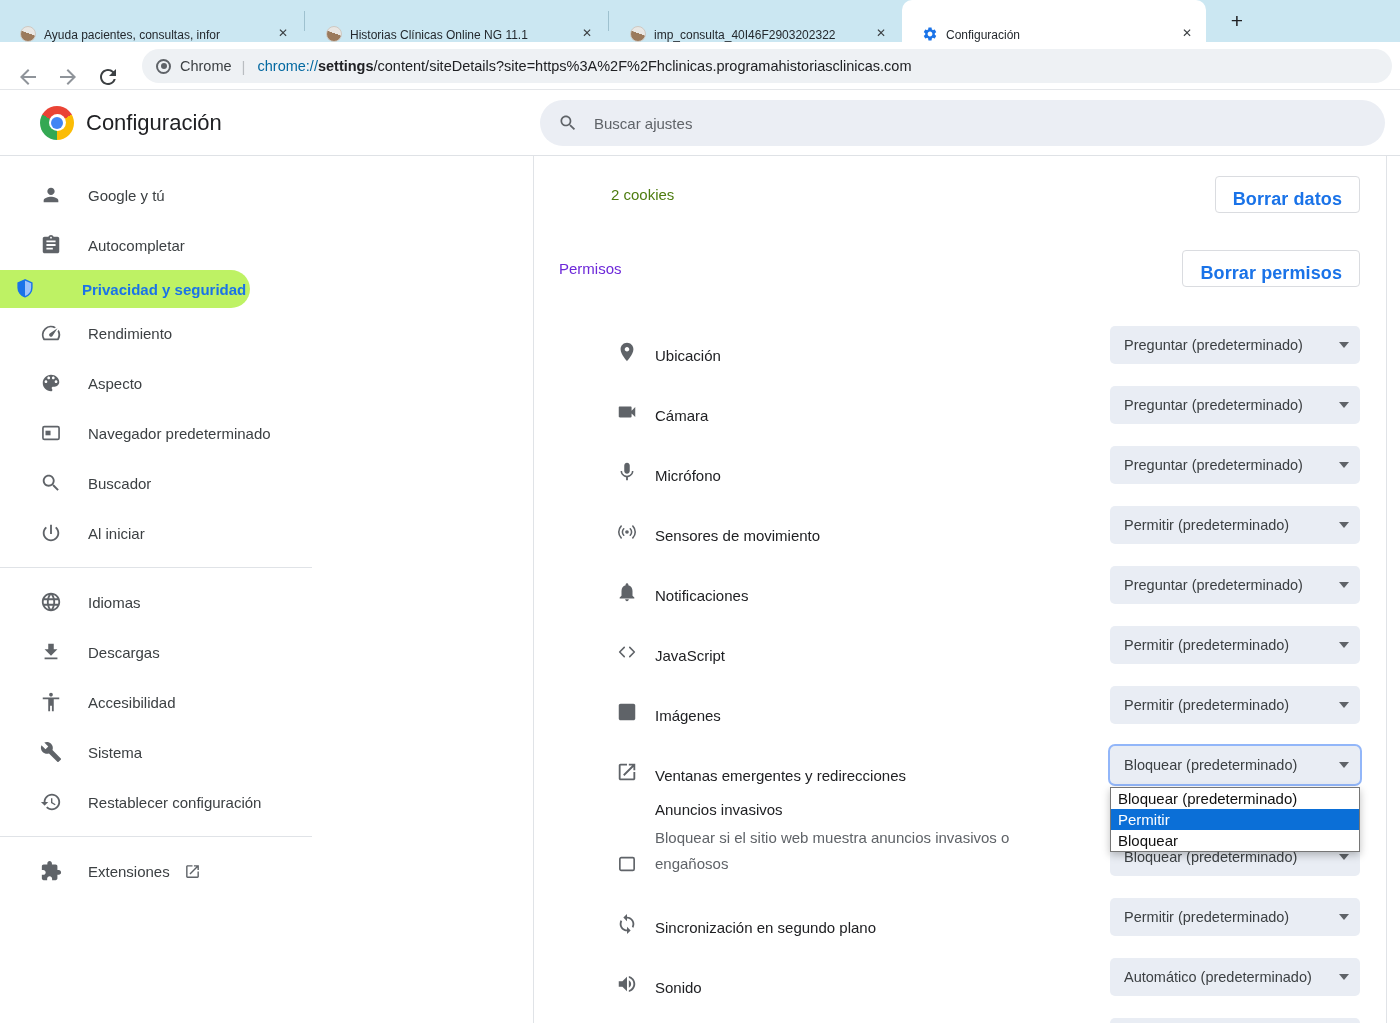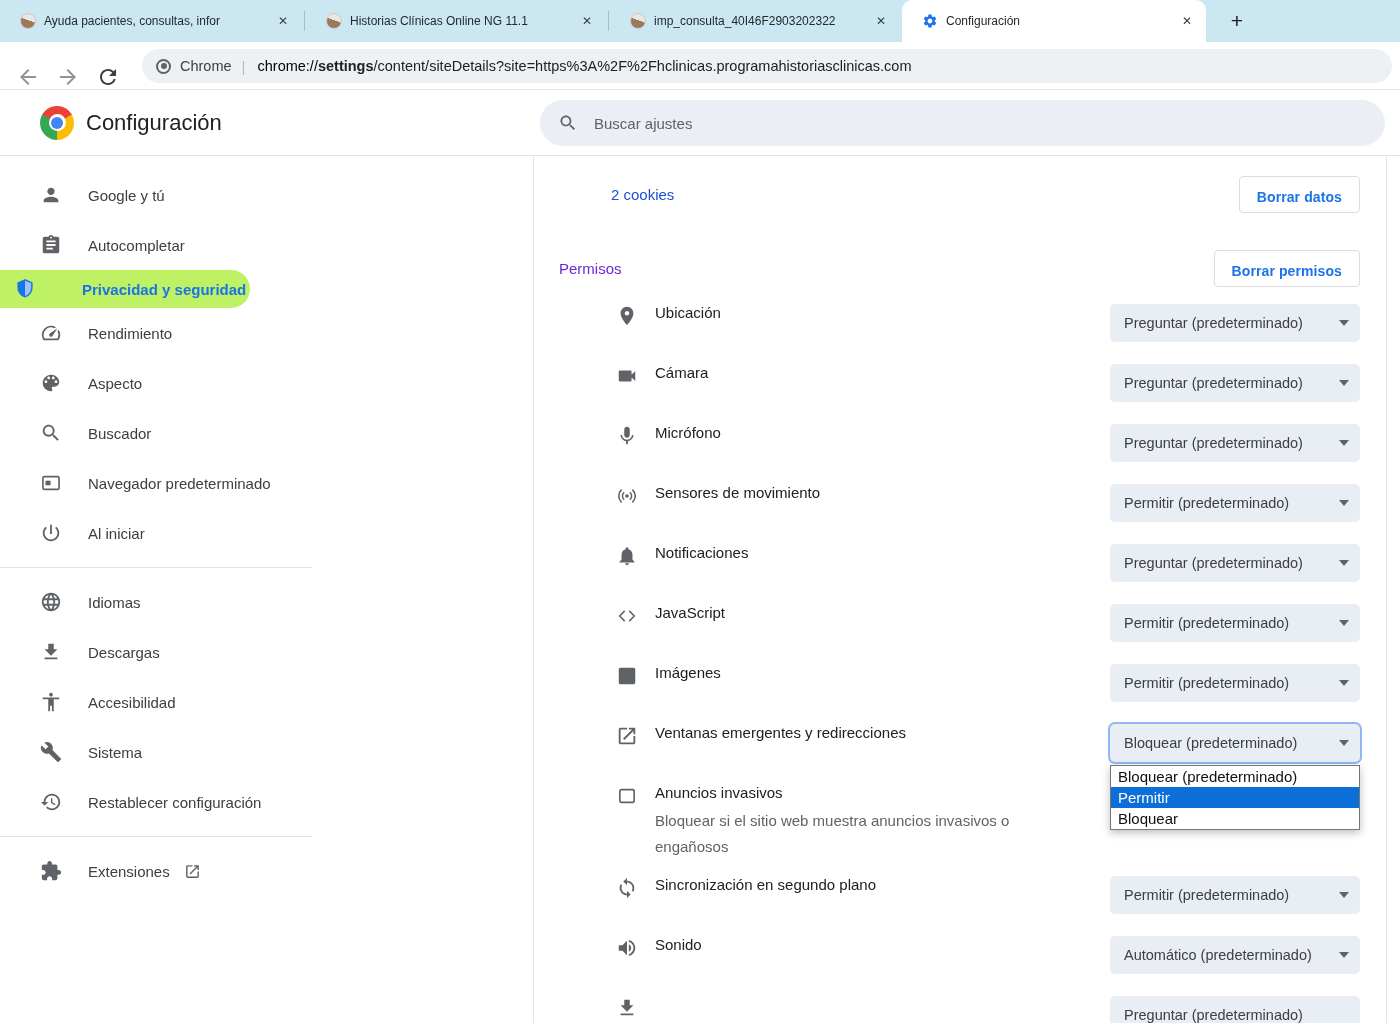--- a/index.html
+++ b/index.html
@@ -1,21 +1,21 @@
 <!DOCTYPE html>
 <html><head>
 <meta charset="utf-8">
 <style>
   * { margin:0; padding:0; box-sizing:border-box; }
   html,body { width:1400px; height:1024px; overflow:hidden; background:#fff;
               font-family:"Liberation Sans", sans-serif; }
 
   
   .tabstrip { position:relative; height:42px; background:#cbe7f2; }
-  .tab { position:absolute; top:0; height:42px; display:flex; align-items:center;
+  .tab { position:absolute; top:0; height:42px; display:flex; align-items:flex-end;
          padding:0 10px 0 20px; }
   .tab-title { font-size:12px; color:#24292e; white-space:nowrap; overflow:hidden;
                flex:1; margin-left:8px;
                -webkit-mask-image:linear-gradient(90deg,#000 calc(100% - 20px),transparent);
                mask-image:linear-gradient(90deg,#000 calc(100% - 20px),transparent); }
   .tab-close { font-size:12px; color:#3c4043; margin-left:6px; width:18px; height:18px;
                display:flex; align-items:center; justify-content:center; border-radius:50%; }
   .tab-sep { position:absolute; top:11px; width:1px; height:20px; background:#9ec1cf; }
   .favicon { width:16px; height:16px; border-radius:50%; flex:none; }
   .phc { background:linear-gradient(200deg,#e9e7e4 45%, #9b7a5c 46%); border:1px solid #cfc9c2; }
@@ -33,21 +33,21 @@
   .omnibox { position:absolute; left:142px; right:8px; top:7px; height:34px;
              background:#eef1f4; border-radius:17px; display:flex; align-items:center;
              padding:0 14px; }
   .donut { width:15px; height:15px; border-radius:50%; border:2.5px solid #5f6368;
            position:relative; flex:none; }
   .donut::after { content:""; position:absolute; left:50%; top:50%; width:6px; height:6px;
                   margin:-3px 0 0 -3px; border-radius:50%; background:#5f6368; }
   .brand { font-size:14.5px; color:#3c4043; margin:0 10px 0 9px; }
   .om-sep { color:#b9bdc1; font-size:15px; margin-right:12px; font-weight:300; }
   .url { font-size:14.5px; color:#202124; white-space:nowrap; overflow:hidden; }
-  .url .scheme { color:#000000; }
+  .url .scheme { color:#0369a1; }
   .url .host { color:#202124; font-weight:700; }
   .url .path { color:#202124; }
 
   
   .s-header { height:66px; background:#fff; border-bottom:1px solid #dfe2e6;
               position:relative; display:flex; align-items:center; }
   .logo { width:34px; height:34px; border-radius:50%; margin-left:40px; flex:none;
           background:conic-gradient(#ea4335 0 60deg,#fbbc05 60deg 180deg,#34a853 180deg 300deg,#ea4335 300deg 360deg);
           position:relative; }
   .logo::before { content:""; position:absolute; left:50%; top:50%; width:17px; height:17px;
@@ -76,29 +76,29 @@
   .side-item.sel .slabel { color:#1a73e8; font-weight:700; }
   .ext-link { width:17px; height:17px; margin-left:14px; }
   .ext-link svg { width:17px; height:17px; fill:#5f6368; }
   .side-div { height:1px; background:#e0e3e7; margin:9px 0; }
 
   .content { position:absolute; left:533px; top:0; width:854px; height:100%;
              border-left:1px solid #e0e3e7; border-right:1px solid #e0e3e7; overflow:hidden; }
 
   .row-cookies { height:76px; display:flex; align-items:center; justify-content:space-between;
                  padding:0 26px 0 77px; }
-  .cookies-txt { font-size:15px; color:#1d4ed8; }
+  .cookies-txt { font-size:15px; color:#4d7c0f; }
   .row-permisos { height:72px; display:flex; align-items:center; justify-content:space-between;
                   padding:0 26px 0 25px; }
   .permisos-txt { font-size:15px; color:#6d28d9; font-weight:400; }
   .btn { background:#fff; border:1px solid #dadce0; border-radius:4px; height:37px;
-         padding:12px 17px; font-size:14px; font-weight:700; color:#1a73e8;
+         padding:12px 17px; font-size:18px; font-weight:700; color:#1a73e8;
          font-family:"Liberation Sans",sans-serif; letter-spacing:.1px; }
 
-  .perm-row { height:60px; display:flex; align-items:flex-start; padding:0 26px 0 81px; }
+  .perm-row { height:60px; display:flex; align-items:flex-end; padding:0 26px 0 81px; }
   .perm-row.tall { height:92px; }
   .perm-row.open { position:relative; z-index:30; }
   .picon { width:24px; height:24px; flex:none; display:flex; align-items:center; justify-content:center; }
   .picon svg { width:22px; height:22px; fill:#5f6368; }
   .plabel { font-size:15px; color:#202124; margin-left:16px; flex:1; }
   .ptext { margin-left:16px; flex:1; }
   .ptitle { font-size:15px; color:#202124; margin-bottom:7px; }
   .psub { font-size:15px; color:#5f6368; width:420px; line-height:1.7; }
 
   .sel { position:relative; width:250px; height:38px; background:#e9edf4; border-radius:5px;
@@ -228,33 +228,33 @@
       <span class="sicon">
           <svg viewBox="0 0 24 24">
             <path d="M12 3c-4.97 0-9 4.03-9 9s4.03 9 9 9c.83 0 1.5-.67 1.5-1.5 0-.39-.15-.74-.39-1.01-.23-.26-.38-.61-.38-.99 0-.83.67-1.5 1.5-1.5H16c2.76 0 5-2.24 5-5 0-4.42-4.03-8-9-8zm-5.5 9c-.83 0-1.5-.67-1.5-1.5S5.67 9 6.5 9 8 9.67 8 10.5 7.33 12 6.5 12zm3-4C8.67 8 8 7.33 8 6.5S8.67 5 9.5 5s1.5.67 1.5 1.5S10.33 8 9.5 8zm5 0c-.83 0-1.5-.67-1.5-1.5S13.67 5 14.5 5s1.5.67 1.5 1.5S15.33 8 14.5 8zm3 4c-.83 0-1.5-.67-1.5-1.5S16.67 9 17.5 9s1.5.67 1.5 1.5-.67 1.5-1.5 1.5z"></path>
           </svg>
         </span>
       <span class="slabel">Aspecto</span>
     </div>
     <div class="side-item">
       <span class="sicon">
           <svg viewBox="0 0 24 24">
-            <path d="M15.5 14h-.79l-.28-.27C15.41 12.59 16 11.11 16 9.5 16 5.91 13.09 3 9.5 3S3 5.91 3 9.5 5.91 16 9.5 16c1.61 0 3.09-.59 4.23-1.57l.27.28v.79l5 4.99L20.49 19l-4.99-5zm-6 0C7.01 14 5 11.99 5 9.5S7.01 5 9.5 5 14 7.01 14 9.5 11.99 14 9.5 14z"></path>
-          </svg>
-        </span>
-      <span class="slabel">Buscador</span>
-    </div>
-    <div class="side-item">
-      <span class="sicon">
-          <svg viewBox="0 0 24 24">
             <rect x="3.2" y="5" width="17.6" height="14" rx="1.6" fill="none" stroke="#5f6368" stroke-width="1.8"></rect>
             <rect x="6" y="9.5" width="5.5" height="5" fill="#5f6368"></rect>
           </svg>
         </span>
       <span class="slabel">Navegador predeterminado</span>
+    </div>
+    <div class="side-item">
+      <span class="sicon">
+          <svg viewBox="0 0 24 24">
+            <path d="M15.5 14h-.79l-.28-.27C15.41 12.59 16 11.11 16 9.5 16 5.91 13.09 3 9.5 3S3 5.91 3 9.5 5.91 16 9.5 16c1.61 0 3.09-.59 4.23-1.57l.27.28v.79l5 4.99L20.49 19l-4.99-5zm-6 0C7.01 14 5 11.99 5 9.5S7.01 5 9.5 5 14 7.01 14 9.5 11.99 14 9.5 14z"></path>
+          </svg>
+        </span>
+      <span class="slabel">Buscador</span>
     </div>
     <div class="side-item">
       <span class="sicon">
           <svg viewBox="0 0 24 24">
             <path d="M13 3h-2v10h2V3zm4.83 2.17-1.42 1.42C17.99 7.86 19 9.81 19 12c0 3.87-3.13 7-7 7s-7-3.13-7-7c0-2.19 1.01-4.14 2.58-5.42L6.17 5.17C4.23 6.82 3 9.26 3 12c0 4.97 4.03 9 9 9s9-4.03 9-9c0-2.74-1.23-5.18-3.17-6.83z"></path>
           </svg>
         </span>
       <span class="slabel">Al iniciar</span>
     </div>
 

